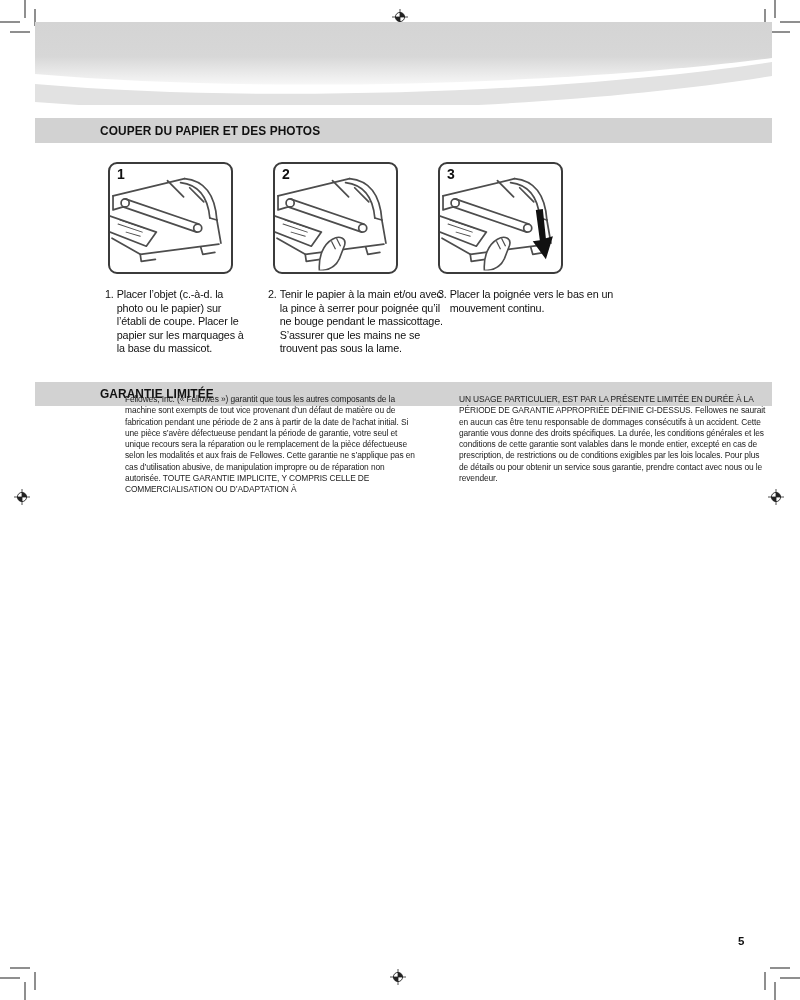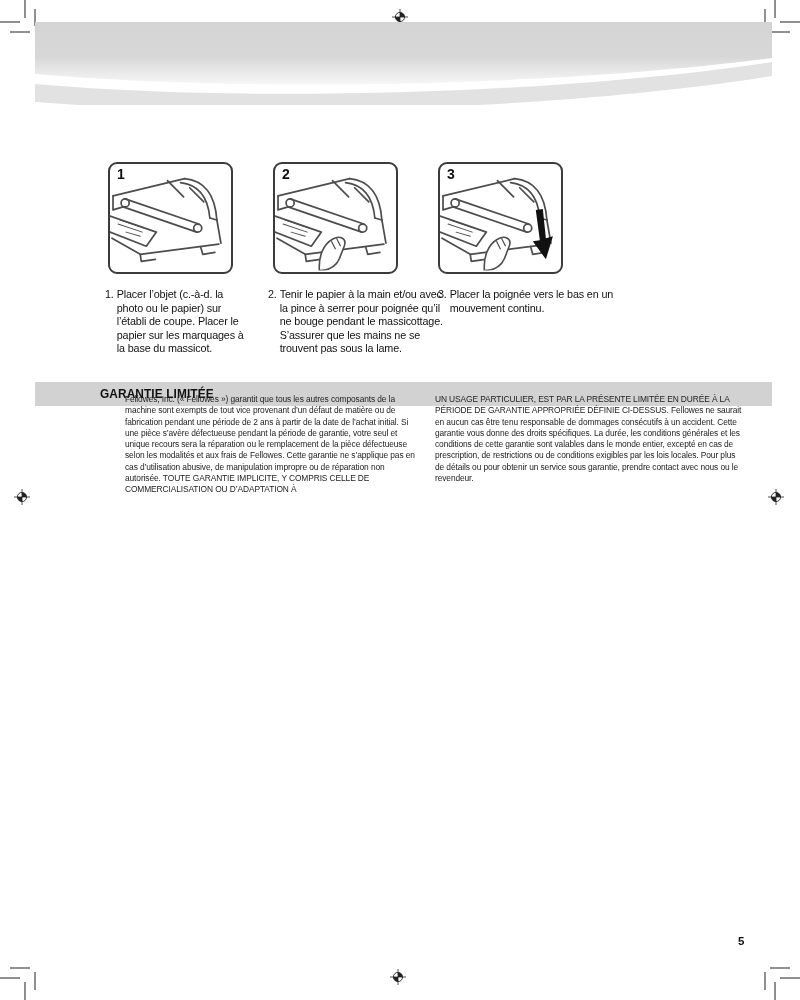--- a/index.html
+++ b/index.html
@@ -43,21 +43,21 @@
   .step .num{flex:0 0 auto;margin-right:3px;}
   #step1{left:105px;width:142px;}
   #step2{left:268px;width:176px;}
   #step3{left:438px;width:180px;}
   
   .warranty-col{
     position:absolute;top:394px;font-size:8.4px;line-height:11.3px;
     letter-spacing:-0.1px;color:#222;text-align:left;margin-left:25px;
   }
   #warranty-left{left:100px;width:293px;}
-  #warranty-right{left:410px;width:308px;}
+  #warranty-right{left:434px;width:308px;}
   
   .page-number{
     position:absolute;left:738px;top:935px;font-weight:700;font-size:11.5px;color:#111;
   }
   .hidden-defs{position:absolute;width:0;height:0;overflow:hidden;}
 </style>
 </head>
 <body>
 
 <div class="page">
@@ -145,20 +145,23 @@
     </svg>
   <svg class="regmark" style="left:390px;top:969px">
       <use href="#regmark"></use>
     </svg>
 
   <svg class="band" viewBox="0 0 737 83" preserveAspectRatio="none">
     <path d="M0,0 H737 V36 C540,62 230,72 0,52 Z" fill="url(#bandGrad)"></path>
     <path d="M737,40 C540,70 230,82 0,62 L0,80 C230,98 540,86 737,54 Z" fill="#e2e2e2"></path>
   </svg>
 
+  <div class="section-bar" id="bar-couper">
+    <span class="title">COUPER DU PAPIER ET DES PHOTOS</span>
+  </div>
 
   <div class="figure" id="fig1">
     <svg class="fig-art" viewBox="0 0 120 104">
         <use href="#trimmer"></use>
       </svg>
     <span class="fig-num">1</span>
   </div>
   <div class="figure" id="fig2">
     <svg class="fig-art" viewBox="0 0 120 104">
         <use href="#trimmer"></use>

